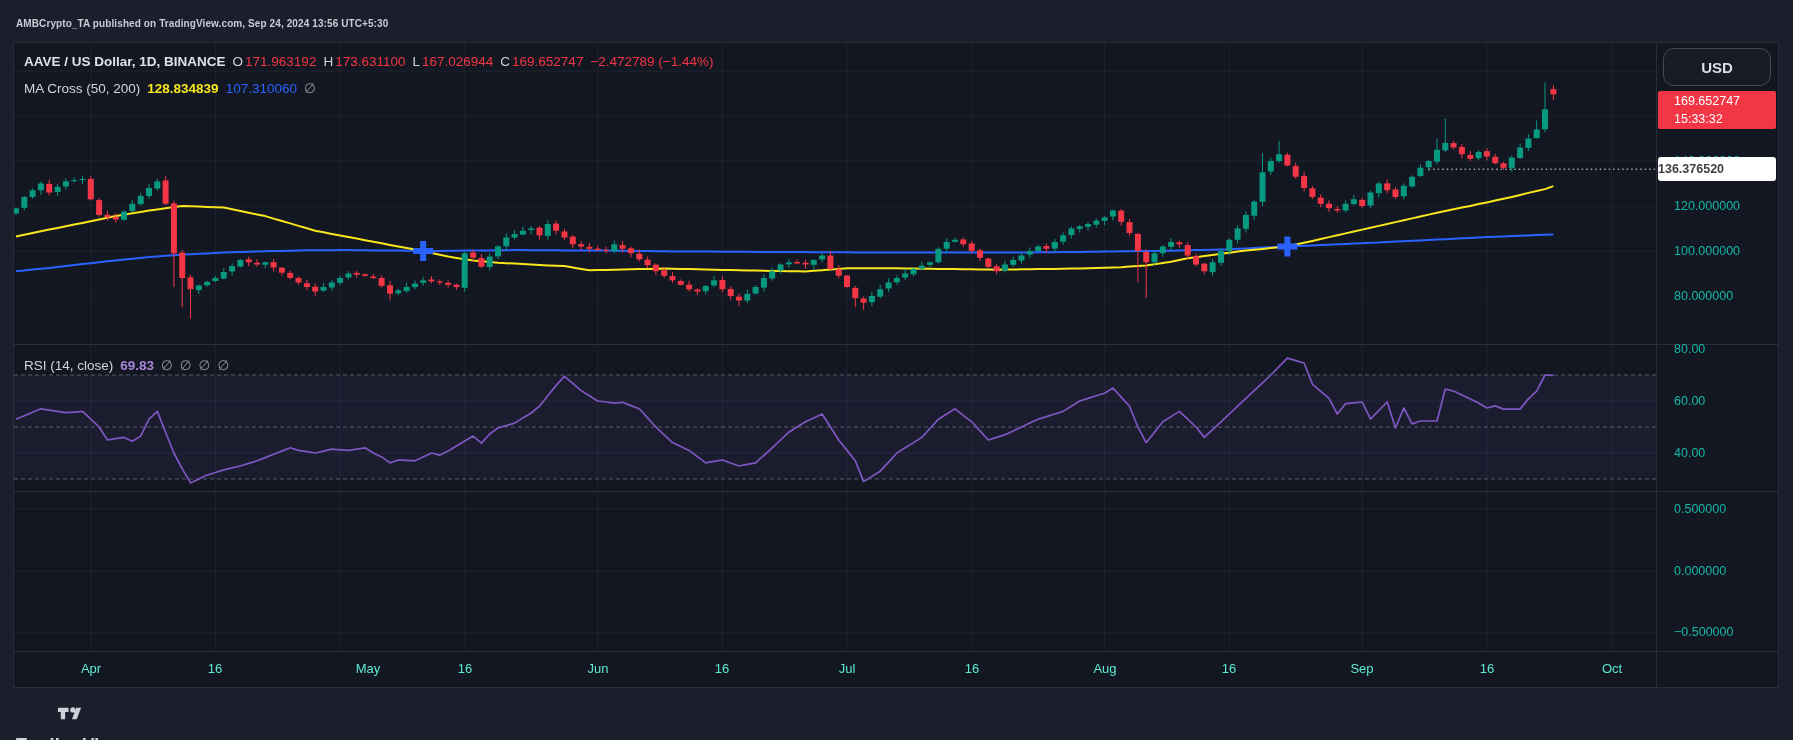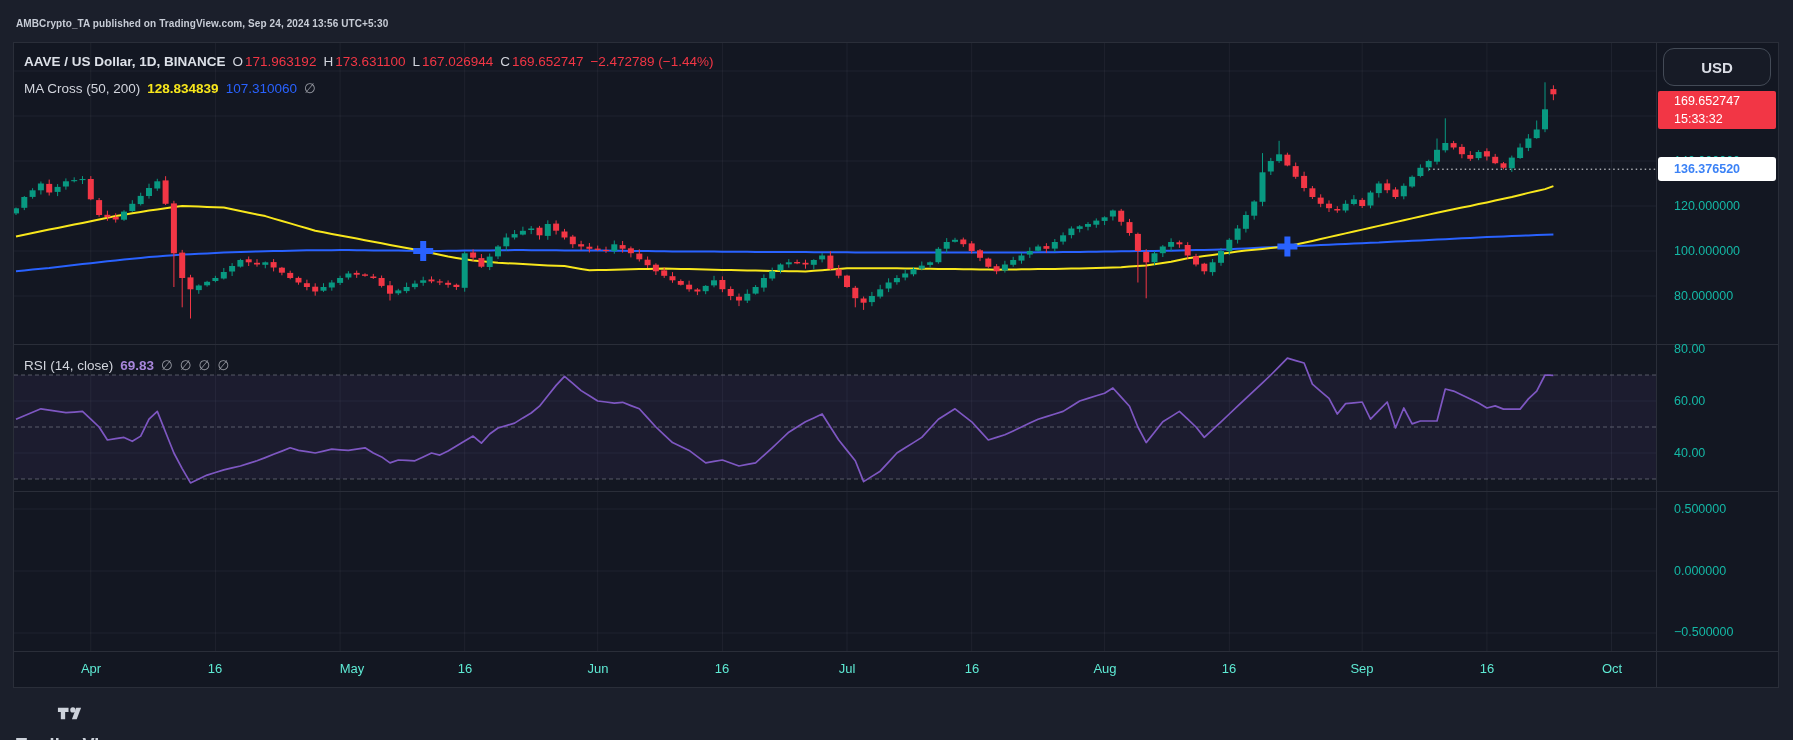--- a/index.html
+++ b/index.html
@@ -47,22 +47,22 @@
     display:flex;align-items:center;justify-content:center;z-index:6;
     background:#171b26;cursor:pointer;
   }
   .price-badge{
     position:absolute;left:2px;top:48px;width:118px;height:38px;
     background:#f23645;color:#ffffff;border-radius:2px;z-index:4;
     font-size:12.5px;line-height:18px;padding:1px 0 0 16px;box-sizing:border-box;
   }
   .tracked-badge{
     position:absolute;left:2px;top:114px;width:118px;height:24px;
-    background:#ffffff;color:#3b82f6;border-radius:3px;z-index:3;
-    font-size:12.5px;line-height:24px;padding-left:16px;box-sizing:border-box;font-weight:600;
+    background:#ffffff;color:#404040;border-radius:3px;z-index:3;
+    font-size:12.5px;line-height:24px;box-sizing:border-box;font-weight:600;
   }
   .hidden-axis-label{z-index:1;}
   .brandbar{position:absolute;left:16px;top:700px;display:flex;align-items:center;gap:8px;flex-direction:column;}
   .brand-text{color:#cdd2db;font-size:18px;font-weight:700;letter-spacing:.2px;}
 </style>
 </head>
 <body>
 
 <div class="topbar">AMBCrypto_TA published on TradingView.com, Sep 24, 2024 13:56 UTC+5:30</div>
 
@@ -539,21 +539,21 @@
     <div class="axis-label" style="top:410px">40.00</div>
 
     <div class="axis-label" style="top:466px">0.500000</div>
     <div class="axis-label" style="top:528px">0.000000</div>
     <div class="axis-label" style="top:589px">−0.500000</div>
   </div>
 
   <div id="time-axis">
       <div class="time-label" style="left: 77px;">Apr</div>
       <div class="time-label" style="left: 201px;">16</div>
-      <div class="time-label" style="left: 316px; padding-left: 44px;">May</div>
+      <div class="time-label" style="left: 332px; padding-left: 44px;">May</div>
       <div class="time-label" style="left: 451px;">16</div>
       <div class="time-label" style="left: 584px;">Jun</div>
       <div class="time-label" style="left: 708px;">16</div>
       <div class="time-label" style="left: 833px;">Jul</div>
       <div class="time-label" style="left: 958px;">16</div>
       <div class="time-label" style="left: 1091px;">Aug</div>
       <div class="time-label" style="left: 1215px;">16</div>
       <div class="time-label" style="left: 1348px;">Sep</div>
       <div class="time-label" style="left: 1473px;">16</div>
       <div class="time-label" style="left: 1598px;">Oct</div>

